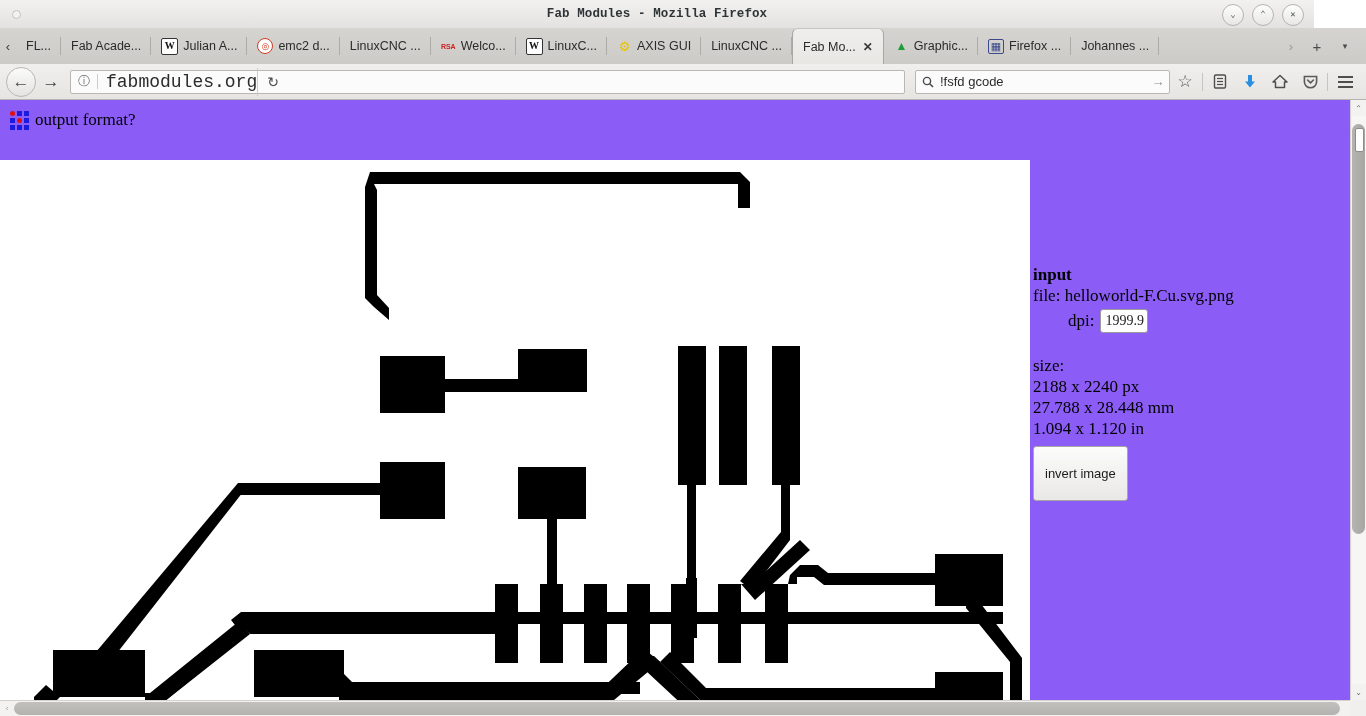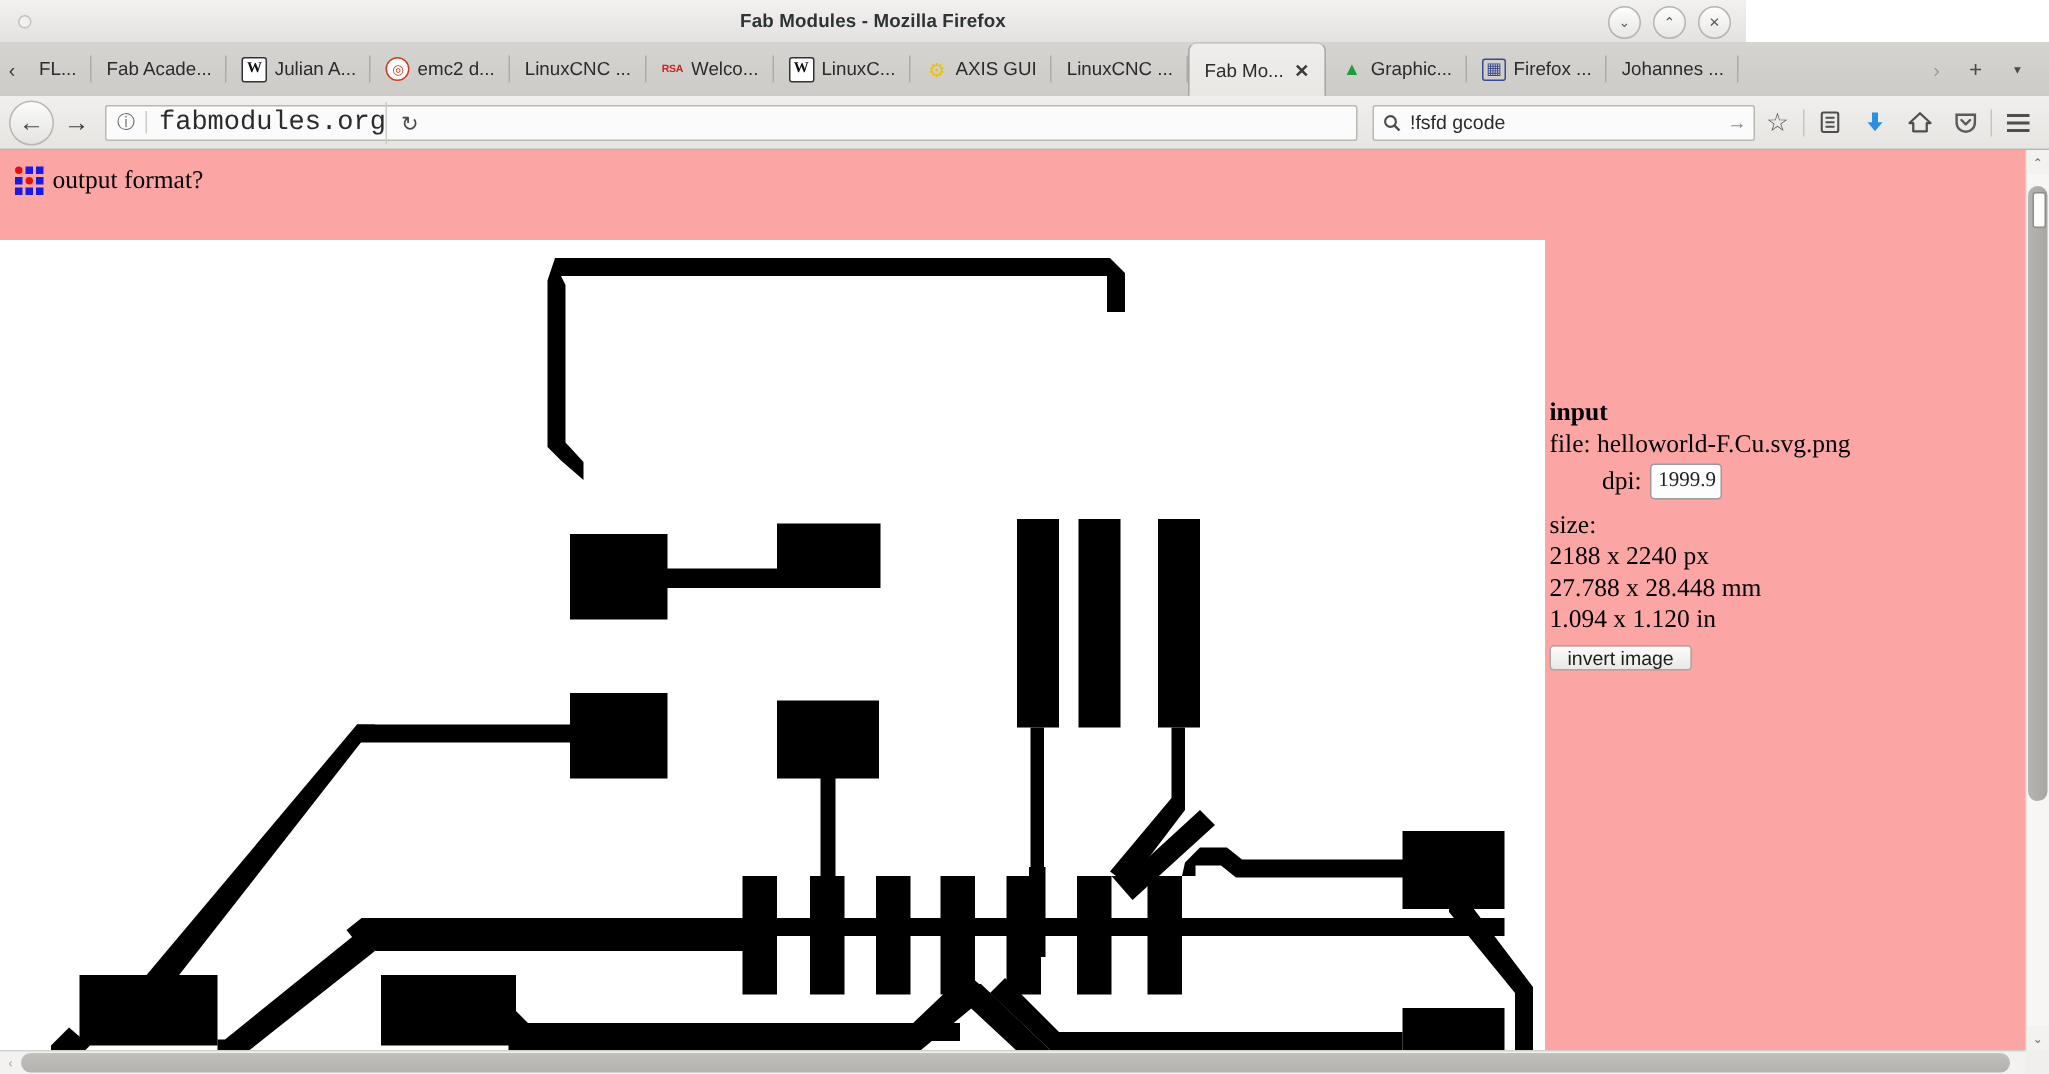--- a/index.html
+++ b/index.html
@@ -6,24 +6,24 @@
   body{
     width:1366px;height:716px;overflow:hidden;
     font-family:"Liberation Sans",sans-serif;
     background:#ffffff;
     -webkit-font-smoothing:antialiased;
   }
   #app{position:relative;width:1366px;height:716px;}
 
   
   .titlebar{
-    position:absolute;left:0;top:0;width:1164px;height:28px;
+    position:absolute;left:0;top:0;width:1314px;height:28px;
     background:linear-gradient(#f2f1f0,#e3e2e0);
     border-bottom:1px solid #bdbdbb;
-    display:flex;align-items:center;justify-content:center;
+    display:flex;align-items:center;justify-content:center;font-family:Liberation Mono, monospace;
   }
   .titlebar .title{
     font-size:12.5px;color:#2e3436;font-weight:bold;
     letter-spacing:.1px;
   }
   .tb-dot{
     position:absolute;left:12px;top:10px;width:7px;height:7px;border-radius:50%;
     background:#f2f1f0;border:1px solid #c3c2c0;
   }
   .winbtns{position:absolute;right:10px;top:4px;display:flex;gap:8px;}
@@ -150,21 +150,21 @@
   .tool-ico.star{font-size:17px;color:#555;}
   .tool-ico.dl{color:#2a8fe0;font-size:15px;}
   .tool-ico.pocket{color:#5a5a5a;font-size:15px;}
   .tool-sep{width:1px;height:18px;background:#c7c5c2;margin:0 2px;}
   .hamburger{display:flex;flex-direction:column;gap:3px;}
   .hamburger i{display:block;width:15px;height:2px;background:#4e4e4e;}
 
   
   .content{
     position:absolute;left:0;top:100px;width:1350px;height:600px;
-    background:#fca5a5;overflow:hidden;
+    background:#8b5cf6;overflow:hidden;
   }
   .pg-head{
     position:absolute;left:10px;top:10px;
     display:flex;align-items:center;gap:6px;
     font-family:"Liberation Serif",serif;font-size:17px;color:#000;
   }
   .grid-icon{
     display:grid;grid-template-columns:repeat(3,5px);grid-template-rows:repeat(3,5px);
     gap:2px;
   }
@@ -190,24 +190,24 @@
   .panel .ln{font-size:17px;line-height:21px;white-space:nowrap;}
   .dpirow{display:flex;align-items:center;gap:6px;margin-top:3px;margin-left:35px;}
   .dpirow .lab{font-size:17px;}
   .dpi-input{
     width:48px;height:24px;box-sizing:border-box;
     background:#fdfdfd;border:1px solid #9b9b9b;border-radius:3px;
     font-family:"Liberation Serif",serif;font-size:14px;color:#222;
     padding:0 4px;overflow:hidden;white-space:nowrap;
     display:flex;align-items:center;
   }
-  .sizeblk{margin-top:6px;}
+  .sizeblk{margin-top:22px;}
   .btn{
     display:inline-block;margin-top:7px;
-    padding:0 11px;
+    padding:19px 11px;
     background:linear-gradient(#fcfcfc,#e9e8e6);
     border:1px solid #a9a7a4;border-radius:3px;
     font-family:"Liberation Sans",sans-serif;font-size:13px;color:#1c1c1c;
   }
 
   
   .vsb{
     position:absolute;right:0;top:100px;width:16px;height:600px;
     background:#f3f2f1;border-left:1px solid #d3d1ce;box-sizing:border-box;
   }

